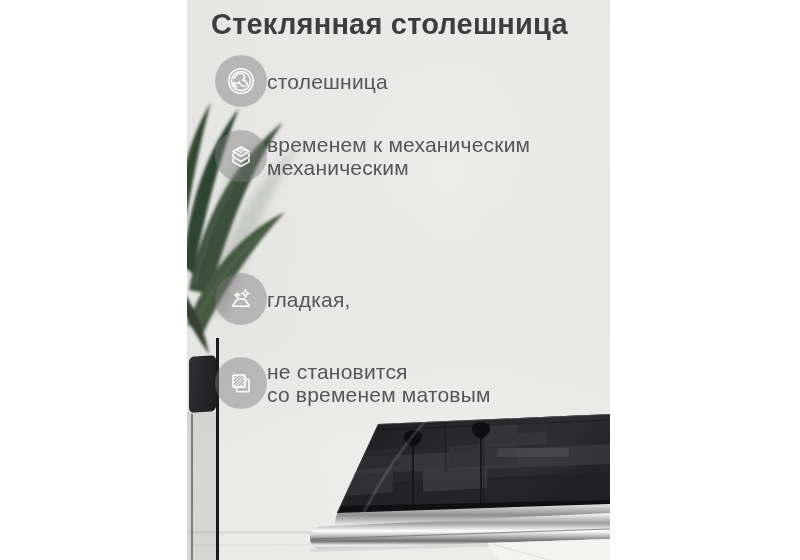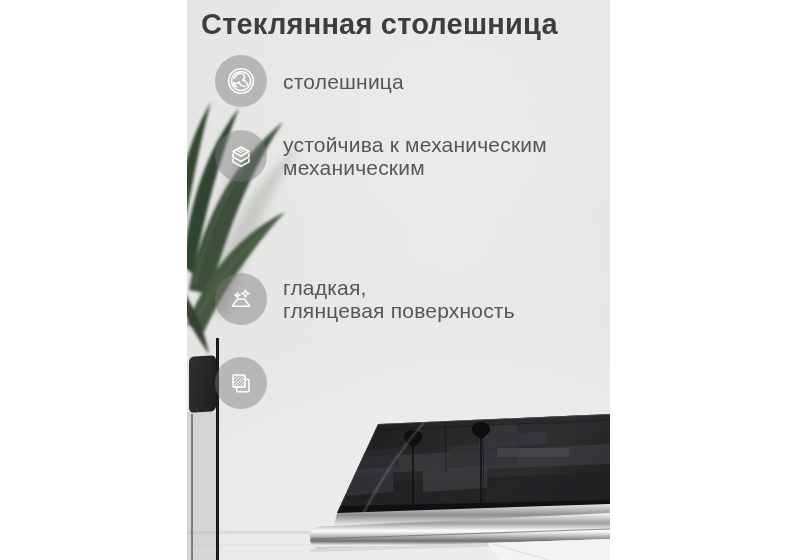--- a/index.html
+++ b/index.html
@@ -2,24 +2,24 @@
 <html><head>
 <meta charset="utf-8">
 <style>
   html,body{margin:0;padding:0;background:#fff;}
   .canvas{position:relative;width:800px;height:560px;background:#ffffff;overflow:hidden;
           font-family:"Liberation Sans", sans-serif;}
   .content{position:absolute;left:187px;top:0;width:423px;height:560px;overflow:hidden;
            background:linear-gradient(178deg,#ececeb 0%,#e9e9e8 40%,#ebebea 60%,#f2f2f1 78%,#f5f5f4 100%);}
   .content::before{content:'';position:absolute;inset:0;pointer-events:none;
            background:radial-gradient(120% 90% at 62% 32%, rgba(255,255,255,0.10) 0%, rgba(0,0,0,0.05) 100%);}
-  .page-title{position:absolute;left:14px;top:8px;margin:0;font-size:29px;font-weight:700;
+  .page-title{position:absolute;left:24px;top:8px;margin:0;font-size:29px;font-weight:700;
            color:#3d3d3d;letter-spacing:0.2px;z-index:6;}
   .features{position:absolute;inset:0;z-index:6;}
-  .feature{position:absolute;left:28px;display:flex;align-items:center;gap:16px;width:380px;}
+  .feature{position:absolute;left:28px;display:flex;align-items:center;width:380px;}
   .circ{flex:0 0 52px;width:52px;height:52px;border-radius:50%;background:rgba(124,124,124,0.45);
         display:flex;align-items:center;justify-content:center;}
   .circ svg{display:block;}
   .ftext{display:flex;flex-direction:column;font-size:21px;line-height:23px;color:#565659;letter-spacing:0.2px;}
   .icon-stroke{stroke:#fff;fill:none;stroke-width:1.5;stroke-linecap:round;stroke-linejoin:round;}
   .baseboard{position:absolute;left:0;top:531px;width:100%;height:3px;background:#dcdcdb;z-index:1;}
   .baseboard2{position:absolute;left:0;top:544px;width:100%;height:2px;background:#e5e5e4;z-index:1;}
   .plant{position:absolute;left:-2px;top:92px;z-index:2;}
   .lamp{position:absolute;left:0;top:336px;width:38px;height:224px;z-index:3;}
   .lamp-panel{position:absolute;left:0;top:76px;width:29px;height:148px;background:rgba(135,137,135,0.20);}
@@ -93,47 +93,50 @@
       <div class="feature" style="top:130px">
         <div class="circ">
           <svg width="34" height="34" viewBox="0 0 32 32" class="icon-stroke">
             <path d="M16 7.5 l7.5 4.3 -7.5 4.3 -7.5 -4.3 z"></path>
             <path d="M8.5 14.2 v2.6 l7.5 4.3 7.5 -4.3 v-2.6"></path>
             <path d="M8.5 18.9 v2.6 l7.5 4.3 7.5 -4.3 v-2.6"></path>
             <path d="M12.2 10.6 l4.4 2.5 M14.2 9.4 l4.4 2.5 M16.2 8.3 l4 2.3" stroke-width="1"></path>
           </svg>
         </div>
         <div class="ftext">
-          <span>устойчива к механическим</span>
+          <span>временем к механическим</span>
           <span>механическим</span>
         </div>
       </div>
 
 
       <div class="feature" style="top:273px">
         <div class="circ">
           <svg width="34" height="34" viewBox="0 0 32 32" class="icon-stroke">
             <path d="M8.3 22.8 c0-0.5 0.15-1 0.45-1.4 l3.4-4.6 c0.4-0.55 1.05-0.85 1.75-0.85 h4.2 c0.7 0 1.35 0.3 1.75 0.85 l3.4 4.6 c0.3 0.4 0.45 0.9 0.45 1.4 z"></path>
             <path d="M20.2 7.2 l1 2.6 2.6 1 -2.6 1 -1 2.6 -1 -2.6 -2.6 -1 2.6 -1 z" stroke-width="1.2"></path>
             <path d="M12.6 10 l0.7 1.7 1.7 0.7 -1.7 0.7 -0.7 1.7 -0.7 -1.7 -1.7 -0.7 1.7 -0.7 z" stroke-width="1.2"></path>
           </svg>
         </div>
         <div class="ftext">
           <span>гладкая,</span>
-          <span>глянцевая поверхность</span>
         </div>
       </div>
 
       <div class="feature" style="top:357px">
         <div class="circ">
           <svg width="34" height="34" viewBox="0 0 32 32" class="icon-stroke">
             <path d="M20.3 12.6 h2.2 a1 1 0 0 1 1 1 v9.6 a1 1 0 0 1 -1 1 h-9.6 a1 1 0 0 1 -1 -1 v-2.2"></path>
             <rect x="8.5" y="8.5" width="11.4" height="11.4" rx="1"></rect>
             <path d="M9.3 12.6 l3.3-3.3 M9.3 15.8 l6.5-6.5 M9.3 19 l9.7-9.7 M11.3 19.6 l8.3-8.3 M14.5 19.6 l5.1-5.1 M17.7 19.6 l1.9-1.9" stroke-width="0.9"></path>
           </svg>
+        </div>
+        <div class="ftext">
+          <span>не становится</span>
+          <span>со временем матовым</span>
         </div>
       </div>
 
     </div>
 
     <svg class="table" width="423" height="160" viewBox="0 0 423 160">
       <defs>
         <linearGradient id="glassG" x1="0" y1="0" x2="1" y2="0.35">
           <stop offset="0" stop-color="#1b1b1d"></stop>
             <stop offset="0.45" stop-color="#28282b"></stop>

